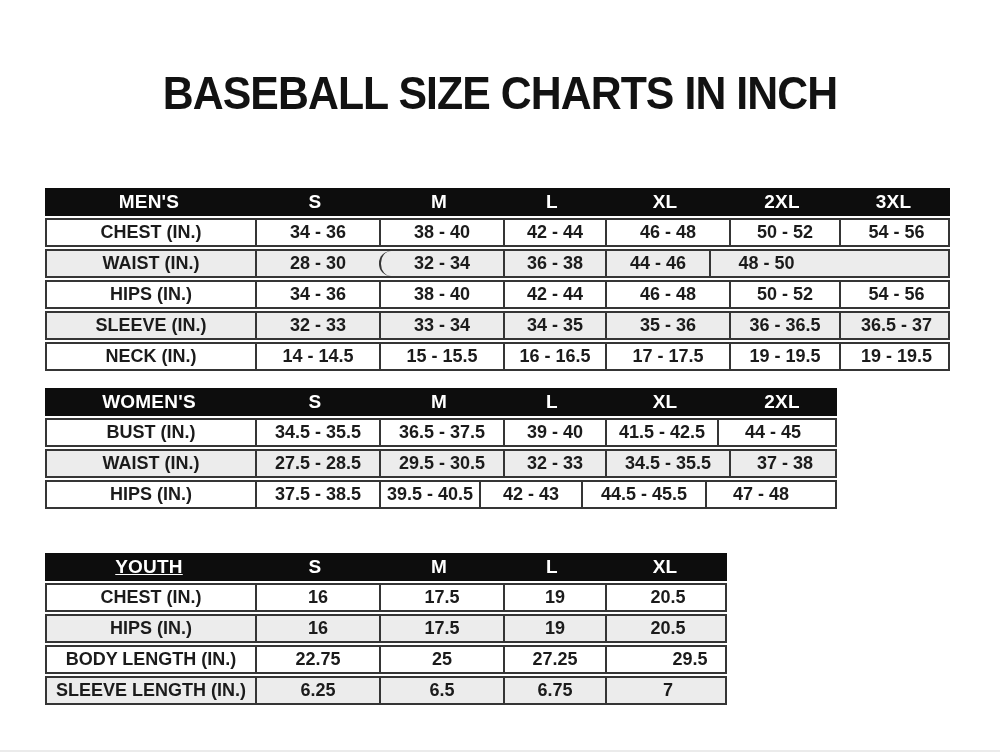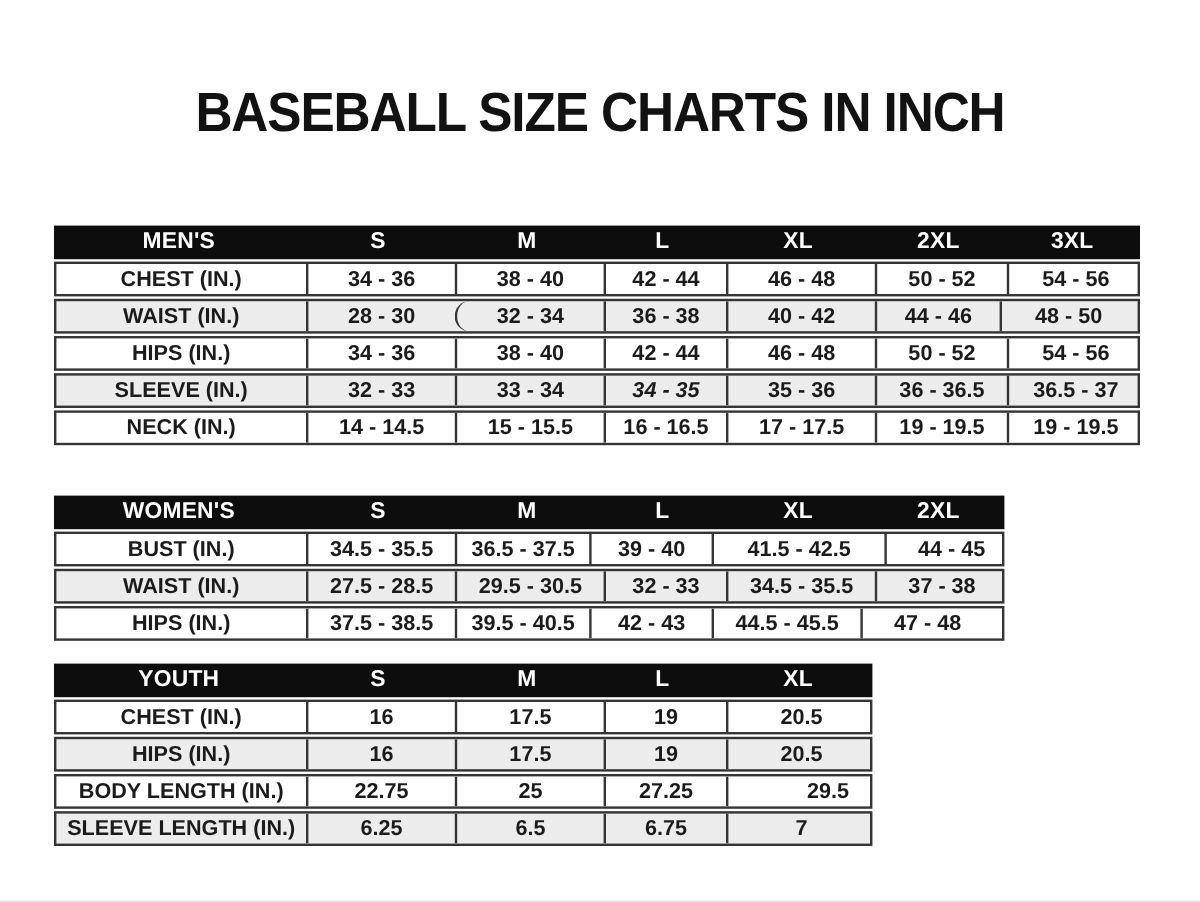--- a/index.html
+++ b/index.html
@@ -26,21 +26,21 @@
     color: #121212;
     transform: scaleX(0.93);
     transform-origin: 50% 50%;
     white-space: nowrap;
   }
   .size-table {
     position: absolute;
     left: 45px;
   }
   .table-mens   { top: 188px; width: 905px; }
-  .table-womens { top: 413px; width: 792px; }
+  .table-womens { top: 388px; width: 792px; }
   .table-youth  { top: 553px; width: 682px; }
 
   .thead {
     display: flex;
     background: var(--header-bg, #0d0d0d);
     height: 28px;
     box-sizing: border-box;
   }
   .hcell {
     display: flex;
@@ -112,38 +112,37 @@
       <div class="tcell" style="width: 102px;">42 - 44</div>
       <div class="tcell" style="width: 124px;">46 - 48</div>
       <div class="tcell" style="width: 110px;">50 - 52</div>
       <div class="tcell" style="width: 113px;">54 - 56</div>
     </div>
     <div class="trow alt">
       <div class="tcell" style="width: 208px;">WAIST (IN.)</div>
       <div class="tcell" style="width: 124px;">28 - 30</div>
       <div class="tcell" style="width: 124px; border-radius: 12px;">32 - 34</div>
       <div class="tcell" style="width: 102px;">36 - 38</div>
-      <div class="tcell" style="width: 124px;">40 - 42</div>
       <div class="tcell" style="width: 104px;">44 - 46</div>
       <div class="tcell" style="width: 113px;">48 - 50</div>
     </div>
     <div class="trow">
       <div class="tcell" style="width: 208px;">HIPS (IN.)</div>
       <div class="tcell" style="width: 124px;">34 - 36</div>
       <div class="tcell" style="width: 124px;">38 - 40</div>
       <div class="tcell" style="width: 102px;">42 - 44</div>
       <div class="tcell" style="width: 124px;">46 - 48</div>
       <div class="tcell" style="width: 110px;">50 - 52</div>
       <div class="tcell" style="width: 113px;">54 - 56</div>
     </div>
     <div class="trow alt">
       <div class="tcell" style="width: 208px;">SLEEVE (IN.)</div>
       <div class="tcell" style="width: 124px;">32 - 33</div>
       <div class="tcell" style="width: 124px;">33 - 34</div>
-      <div class="tcell" style="width: 102px; font-style: italic;">34 - 35</div>
+      <div class="tcell" style="width: 102px;">34 - 35</div>
       <div class="tcell" style="width: 124px;">35 - 36</div>
       <div class="tcell" style="width: 110px;">36 - 36.5</div>
       <div class="tcell" style="width: 113px;">36.5 - 37</div>
     </div>
     <div class="trow">
       <div class="tcell" style="width: 208px;">NECK (IN.)</div>
       <div class="tcell" style="width: 124px;">14 - 14.5</div>
       <div class="tcell" style="width: 124px;">15 - 15.5</div>
       <div class="tcell" style="width: 102px;">16 - 16.5</div>
       <div class="tcell" style="width: 124px;">17 - 17.5</div>
@@ -157,46 +156,46 @@
       <div class="hcell" style="width: 208px;">WOMEN'S</div>
       <div class="hcell" style="width: 124px;">S</div>
       <div class="hcell" style="width: 124px;">M</div>
       <div class="hcell" style="width: 102px;">L</div>
       <div class="hcell" style="width: 124px;">XL</div>
       <div class="hcell" style="width: 110px;">2XL</div>
     </div>
     <div class="trow">
       <div class="tcell" style="width: 208px;">BUST (IN.)</div>
       <div class="tcell" style="width: 124px;">34.5 - 35.5</div>
-      <div class="tcell" style="width: 112px;">36.5 - 37.5</div>
+      <div class="tcell" style="width: 124px;">36.5 - 37.5</div>
       <div class="tcell" style="width: 102px;">39 - 40</div>
-      <div class="tcell" style="width: 144px;">41.5 - 42.5</div>
+      <div class="tcell" style="width: 112px;">41.5 - 42.5</div>
       <div class="tcell" style="width: 110px;">44 - 45</div>
     </div>
     <div class="trow alt">
       <div class="tcell" style="width: 208px;">WAIST (IN.)</div>
       <div class="tcell" style="width: 124px;">27.5 - 28.5</div>
       <div class="tcell" style="width: 124px;">29.5 - 30.5</div>
       <div class="tcell" style="width: 102px;">32 - 33</div>
       <div class="tcell" style="width: 124px;">34.5 - 35.5</div>
       <div class="tcell" style="width: 110px;">37 - 38</div>
     </div>
     <div class="trow">
       <div class="tcell" style="width: 208px;">HIPS (IN.)</div>
       <div class="tcell" style="width: 124px;">37.5 - 38.5</div>
-      <div class="tcell" style="width: 112px;">39.5 - 40.5</div>
+      <div class="tcell" style="width: 100px;">39.5 - 40.5</div>
       <div class="tcell" style="width: 102px;">42 - 43</div>
       <div class="tcell" style="width: 124px;">44.5 - 45.5</div>
       <div class="tcell" style="width: 110px;">47 - 48</div>
     </div>
   </div>
 
 <div class="size-table table-youth">
     <div class="thead">
-      <div class="hcell" style="width: 208px;">YOUTH</div>
+      <div class="hcell" style="width: 208px; text-decoration: underline;">YOUTH</div>
       <div class="hcell" style="width: 124px;">S</div>
       <div class="hcell" style="width: 124px;">M</div>
       <div class="hcell" style="width: 102px;">L</div>
       <div class="hcell" style="width: 124px;">XL</div>
     </div>
     <div class="trow">
       <div class="tcell" style="width: 208px;">CHEST (IN.)</div>
       <div class="tcell" style="width: 124px;">16</div>
       <div class="tcell" style="width: 124px;">17.5</div>
       <div class="tcell" style="width: 102px;">19</div>

